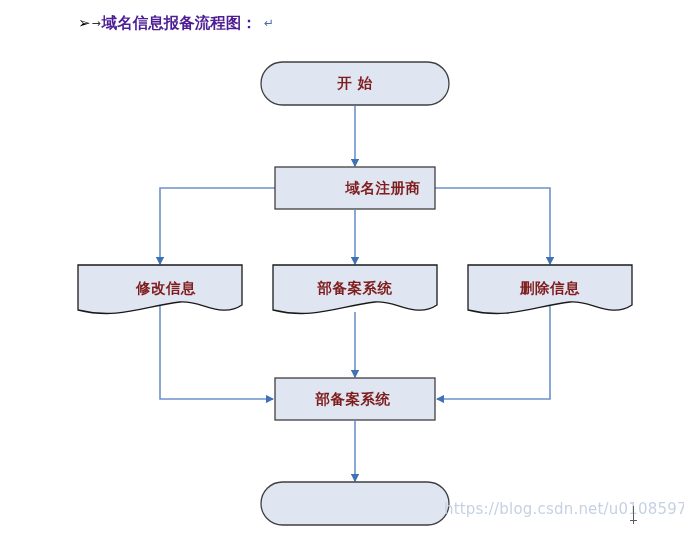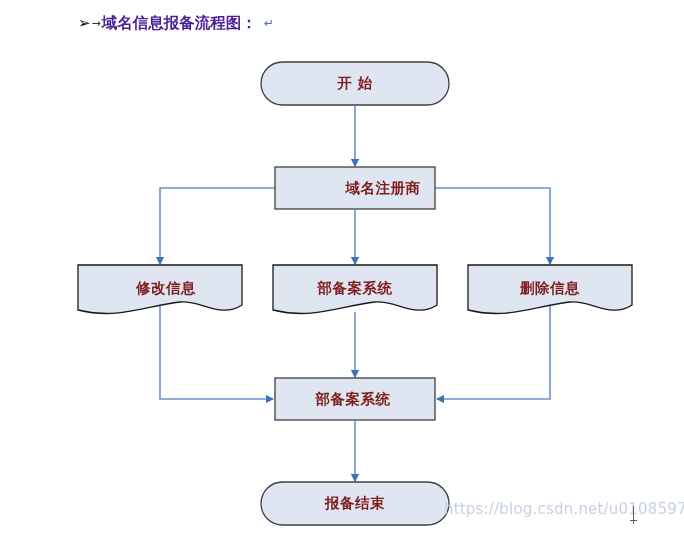--- a/index.html
+++ b/index.html
@@ -185,20 +185,19 @@
   <div class="node-label" style="left:275px; top:179px; width:160px;padding-left:28px;">域名注册商</div>
 
   <div class="node-label" style="left:78px; top:279px; width:176px;">修改信息</div>
 
   <div class="node-label" style="left:273px; top:279px; width:164px;">部备案系统</div>
 
   <div class="node-label" style="left:468px; top:279px; width:164px;">删除信息</div>
 
   <div class="node-label" style="left:275px; top:390px; width:156px;">部备案系统</div>
 
-  <div class="node-label" style="left:261px; top:494px; width:188px;">报备结束</div>
 
   <div class="wm-faint">https://blog.csdn.net/u010859789</div>
 
 
   <div class="wm-caret"></div>
 
 </div>
 
 </body></html>

